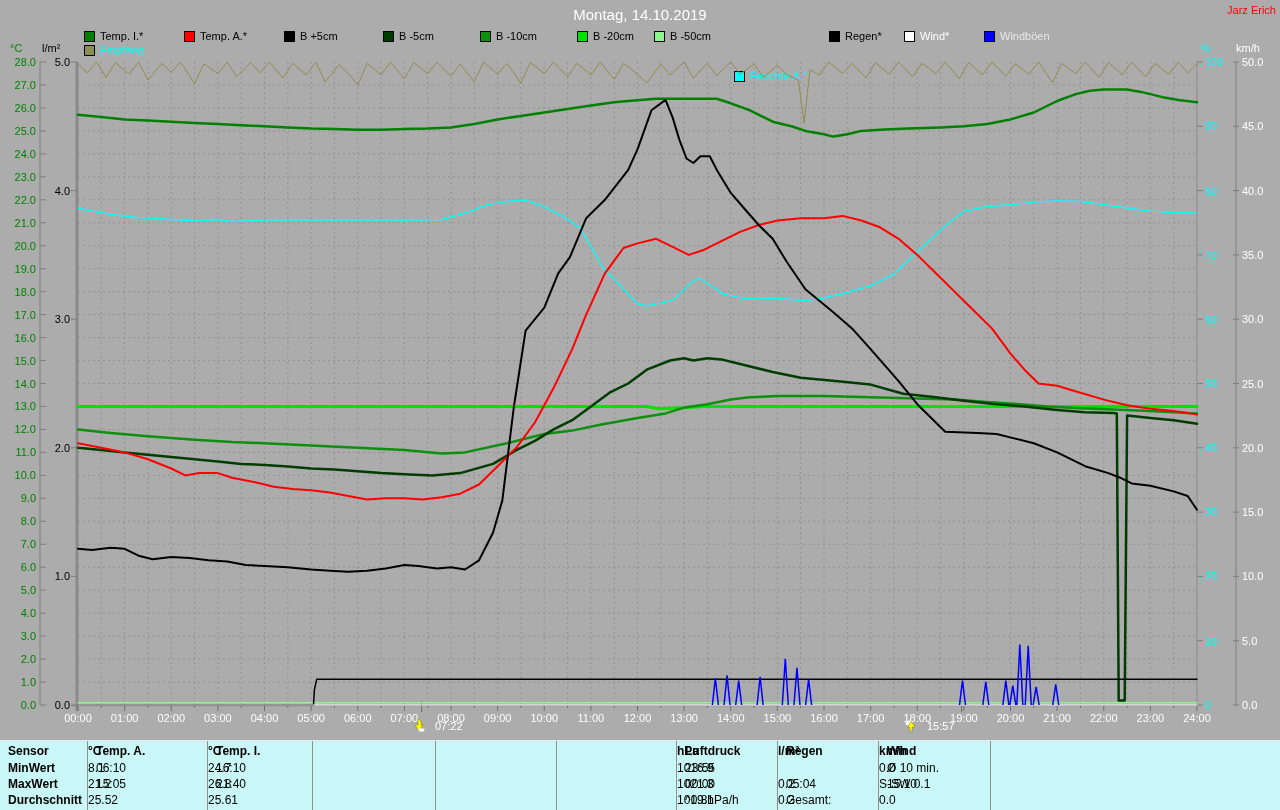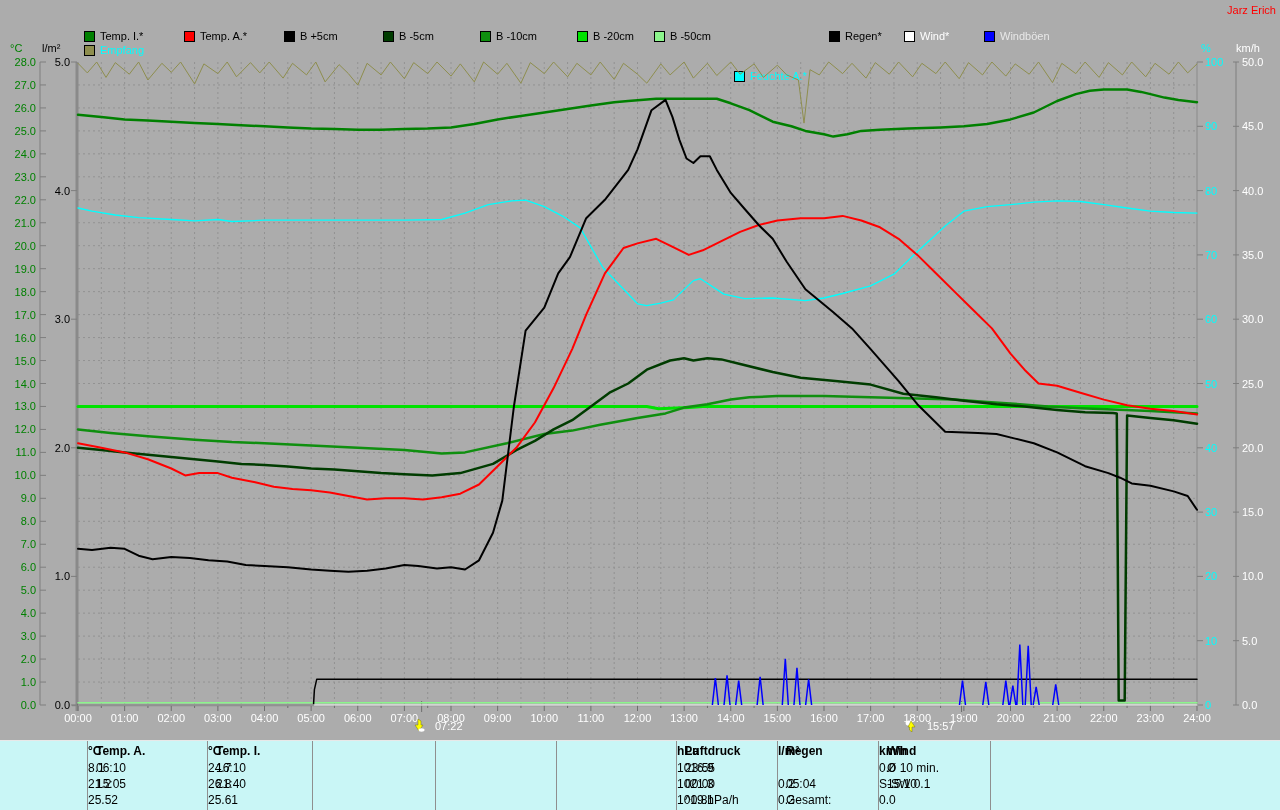--- a/index.html
+++ b/index.html
@@ -18,20 +18,21 @@
   .tcol.sep{border-left:1px solid #8f8f8f;}
   .tcell{position:absolute;left:0;right:0;height:15px;line-height:15px;white-space:nowrap;}
   .tl{position:absolute;left:8px;}
   .tr{position:absolute;right:7px;}
   .b{font-weight:bold;}
 </style>
 </head>
 <body>
 
 <div id="screen" style="background: rgb(172, 172, 172);">
+  <div id="page-title" style="color: rgb(255, 255, 255);">Montag, 14.10.2019</div>
   <div id="author" style="color: rgb(255, 0, 0);">Jarz Erich</div>
 
   <div class="axhead" style="left: 10px; top: 42px; color: rgb(0, 128, 0);">°C</div>
   <div class="axhead" style="left:42px;top:42px;color:#000;">l/m²</div>
   <div class="axhead" style="left: 1201px; top: 42px; color: rgb(0, 255, 255);">%</div>
   <div class="axhead" style="left: 1236px; top: 42px; color: rgb(255, 255, 255);">km/h</div>
 
   <div id="legend">
       <div class="legend-item" style="left: 84px; top: 30px;">
         <span class="sw" style="background: rgb(0, 128, 0);"></span>
@@ -376,20 +377,26 @@
   </div>
   <div class="sunmark" style="left:905px;top:719px;">
     <svg width="12" height="13">
       <ellipse cx="4" cy="4" rx="3.4" ry="2.6" fill="#ffffff"></ellipse>
       <polygon points="6,2 10,8 7,8 7,13 4.5,11 4.5,8 3,8" fill="#ffff00" stroke="#7a7a00" stroke-width="0.5"></polygon>
     </svg>
     <span>15:57</span>
   </div>
 
   <div id="stats-table" style="background: rgb(201, 246, 246);">
+      <div class="tcol" style="left: 0px; width: 87px;">
+        <span class="tcell tl b" style="top: 3px;">Sensor</span>
+        <span class="tcell tl b" style="top: 20px;">MinWert</span>
+        <span class="tcell tl b" style="top: 36px;">MaxWert</span>
+        <span class="tcell tl b" style="top: 52px;">Durchschnitt</span>
+      </div>
       <div class="tcol sep" style="left: 87px; width: 120px;">
         <span class="tcell tl b" style="top: 3px;">Temp. A.</span>
         <span class="tcell tr b" style="top: 3px;">°C</span>
         <span class="tcell tl" style="top: 20px;">06:10</span>
         <span class="tcell tr" style="top: 20px;">8.1</span>
         <span class="tcell tl" style="top: 36px;">15:05</span>
         <span class="tcell tr" style="top: 36px;">21.2</span>
         <span class="tcell tr" style="top: 52px;">25.52</span>
       </div>
       <div class="tcol sep" style="left: 207px; width: 105px;">

